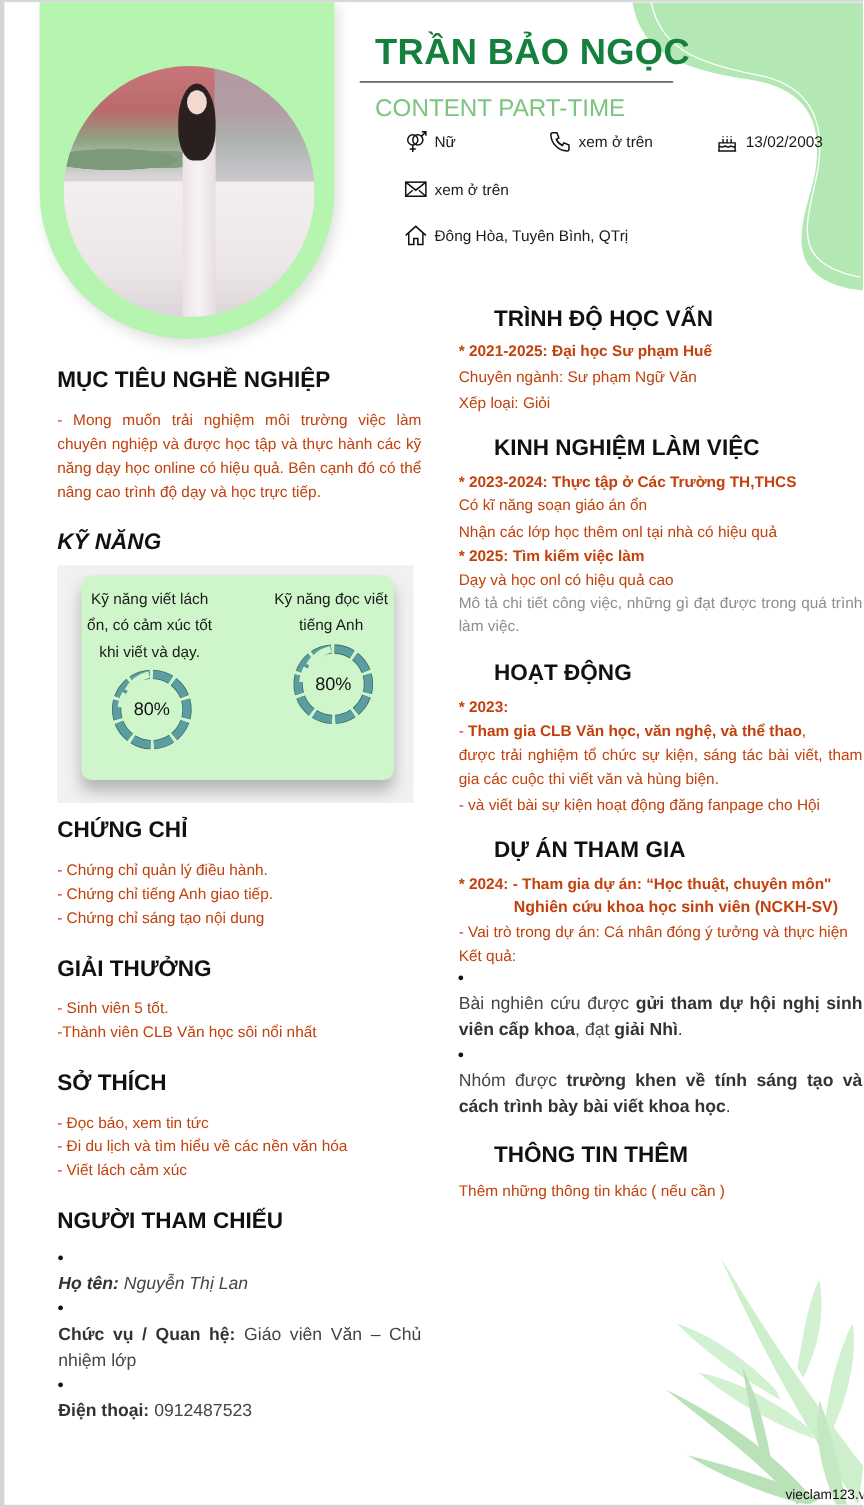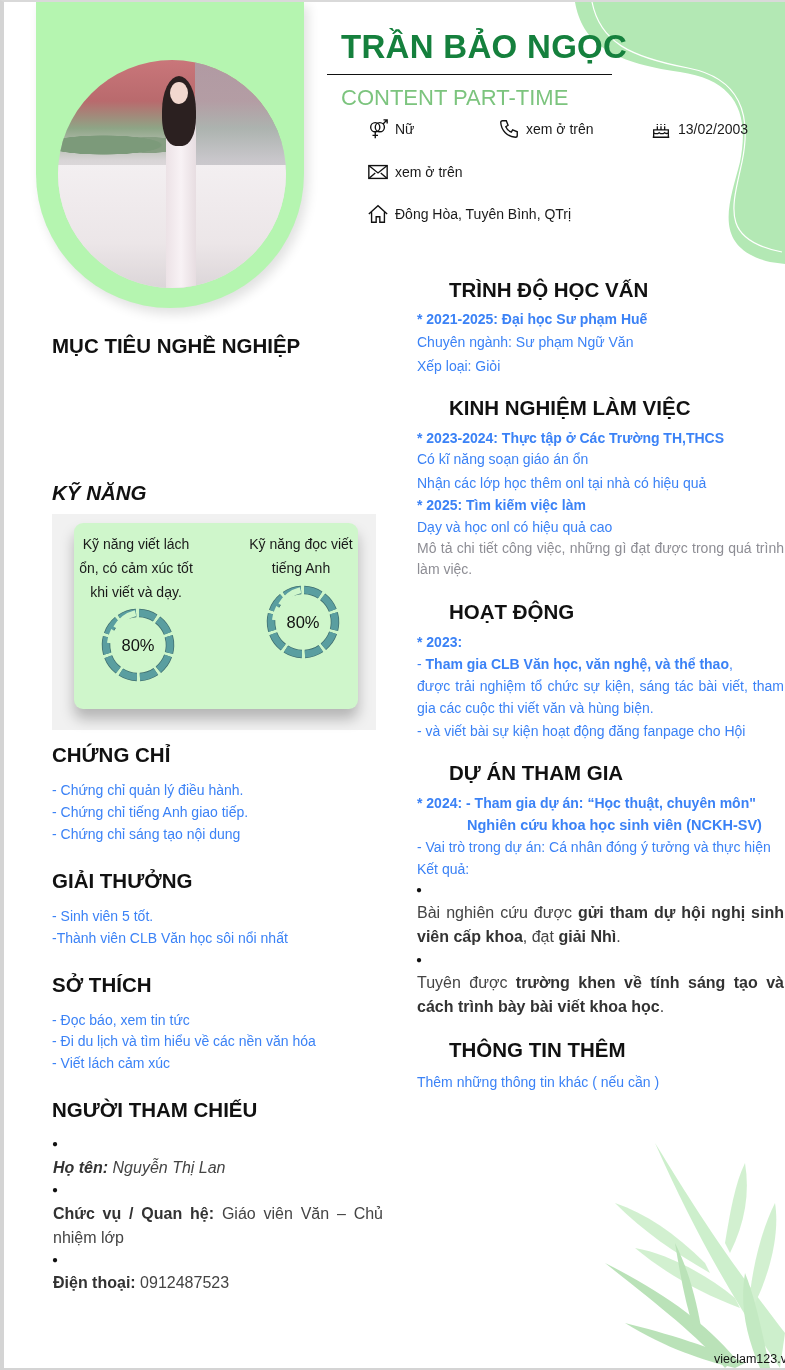--- a/index.html
+++ b/index.html
@@ -27,21 +27,21 @@
 
   
   .name { position: absolute; left: 337px; top: 26px; font-size: 33px; font-weight: bold; letter-spacing: 0.3px; color: #15803d; }
   .name-rule { position: absolute; left: 323px; top: 72px; width: 285px; height: 1px; background: #111; }
   .position { position: absolute; left: 337px; top: 83px; font-size: 22px; color: #7cc47e; }
   .contact { position: absolute; display: flex; align-items: center; font-size: 14px; color: #1a1a1a; }
   .contact svg { width: 22px; height: 22px; margin-right: 6px; }
 
   
   .sec-title { position: absolute; font-size: 20.5px; font-weight: bold; color: #111; }
-  .txt { position: absolute; font-size: 14px; line-height: 22px; color: #3b82f6; }
+  .txt { position: absolute; font-size: 14px; line-height: 22px; color: #c2410c; }
   .txt.just { text-align: justify; }
   .muted { color: #8d8d94; }
   .b { font-weight: bold; }
 
   .skill-wrap { position: absolute; left: 48px; top: 512px; width: 324px; height: 216px; background: #f1f1f1; }
   .skill-card { position: absolute; left: 70px; top: 521px; width: 284px; height: 186px; background: #cff6cb; border-radius: 9px;
                 box-shadow: 0 10px 14px rgba(0,0,0,0.25); }
   .skill-label { position: absolute; font-size: 14px; line-height: 24px; text-align: center; color: #1a1a1a; }
   .ring { position: absolute; width: 74px; height: 74px; }
   .ring-val { position: absolute; font-size: 16.5px; color: #111; text-align: center; }
@@ -109,20 +109,21 @@
     <span>xem ở trên</span>
   </div>
   <div class="contact" style="left:363px; top:201px;">
     <svg viewBox="0 0 24 24" fill="none" stroke="#111" stroke-width="1.5">
       <path d="M2 12L12 3l10 9M5 10v11h5v-6h4v6h5V10"></path>
     </svg>
     <span>Đông Hòa, Tuyên Bình, QTrị</span>
   </div>
 
   <div class="sec-title" style="left:48px; top:332px;">MỤC TIÊU NGHỀ NGHIỆP</div>
+  <div class="txt just" style="left:48px; top:368px; width:331px;">- Mong muốn trải nghiệm môi trường việc làm chuyên nghiệp và được học tập và thực hành các kỹ năng dạy học online có hiệu quả. Bên cạnh đó có thể nâng cao trình độ dạy và học trực tiếp.</div>
 
   <div class="sec-title" style="left:48px; top:479px;font-style:italic;">KỸ NĂNG</div>
   <div class="skill-wrap"></div>
   <div class="skill-card"></div>
   <div class="skill-label" style="left:72px; top:530px; width:120px;">Kỹ năng viết lách ổn, có cảm xúc tốt khi viết và dạy.</div>
   <div class="skill-label" style="left:240px; top:530px; width:114px;">Kỹ năng đọc viết tiếng Anh</div>
 
   <svg class="ring" style="left:97px; top:606px;" viewBox="0 0 74 74">
     <g fill="none" stroke-width="7" stroke-linecap="butt">
       <circle cx="37" cy="37" r="32" stroke="#3f6e6f" stroke-width="8.5" stroke-dasharray="17 3.1" transform="rotate(-88 37 37)" pathLength="201"></circle>
@@ -196,21 +197,21 @@
   <div class="txt b" style="left:413px; top:790px;">* 2024: - Tham gia dự án: “Học thuật, chuyên môn"</div>
   <div class="txt" style="left:413px; top:834px;">- Vai trò trong dự án: Cá nhân đóng ý tưởng và thực hiện</div>
   <div class="txt b" style="left:463px; top:812px; font-size:14.5px;">Nghiên cứu khoa học sinh viên (NCKH-SV)</div>
   <div class="txt" style="left:413px; top:856px;">Kết quả:</div>
   <div class="bullet" style="left:412px; top:882px;">●</div>
   <div class="proj" style="left:413px; top:899px; width:367px;">
     <span>Bài nghiên cứu được </span><span class="b">gửi tham dự hội nghị sinh viên cấp khoa</span><span>, đạt </span><span class="b">giải Nhì</span><span>.</span>
   </div>
   <div class="bullet" style="left:412px; top:952px;">●</div>
   <div class="proj" style="left:413px; top:969px; width:367px;">
-    <span>Tuyên được </span><span class="b">trường khen về tính sáng tạo và cách trình bày bài viết khoa học</span><span>.</span>
+    <span>Nhóm được </span><span class="b">trường khen về tính sáng tạo và cách trình bày bài viết khoa học</span><span>.</span>
   </div>
 
   <div class="sec-title" style="left:445px; top:1036px;">THÔNG TIN THÊM</div>
   <div class="txt" style="left:413px; top:1069px;">Thêm những thông tin khác ( nếu cần )</div>
 
   <svg class="leaves" viewBox="0 0 200 245">
     <g fill="#a8e0a6" opacity="0.75">
       <path d="M195 245 C150 180 110 110 70 20 C95 60 130 120 200 210 Z" fill="#bdeabb"></path>
       <path d="M120 140 C90 110 60 90 30 80 C60 110 90 130 125 150 Z" fill="#c3ecc1"></path>
       <path d="M150 175 C120 150 80 130 50 125 C80 150 115 170 155 185 Z" fill="#c3ecc1"></path>

